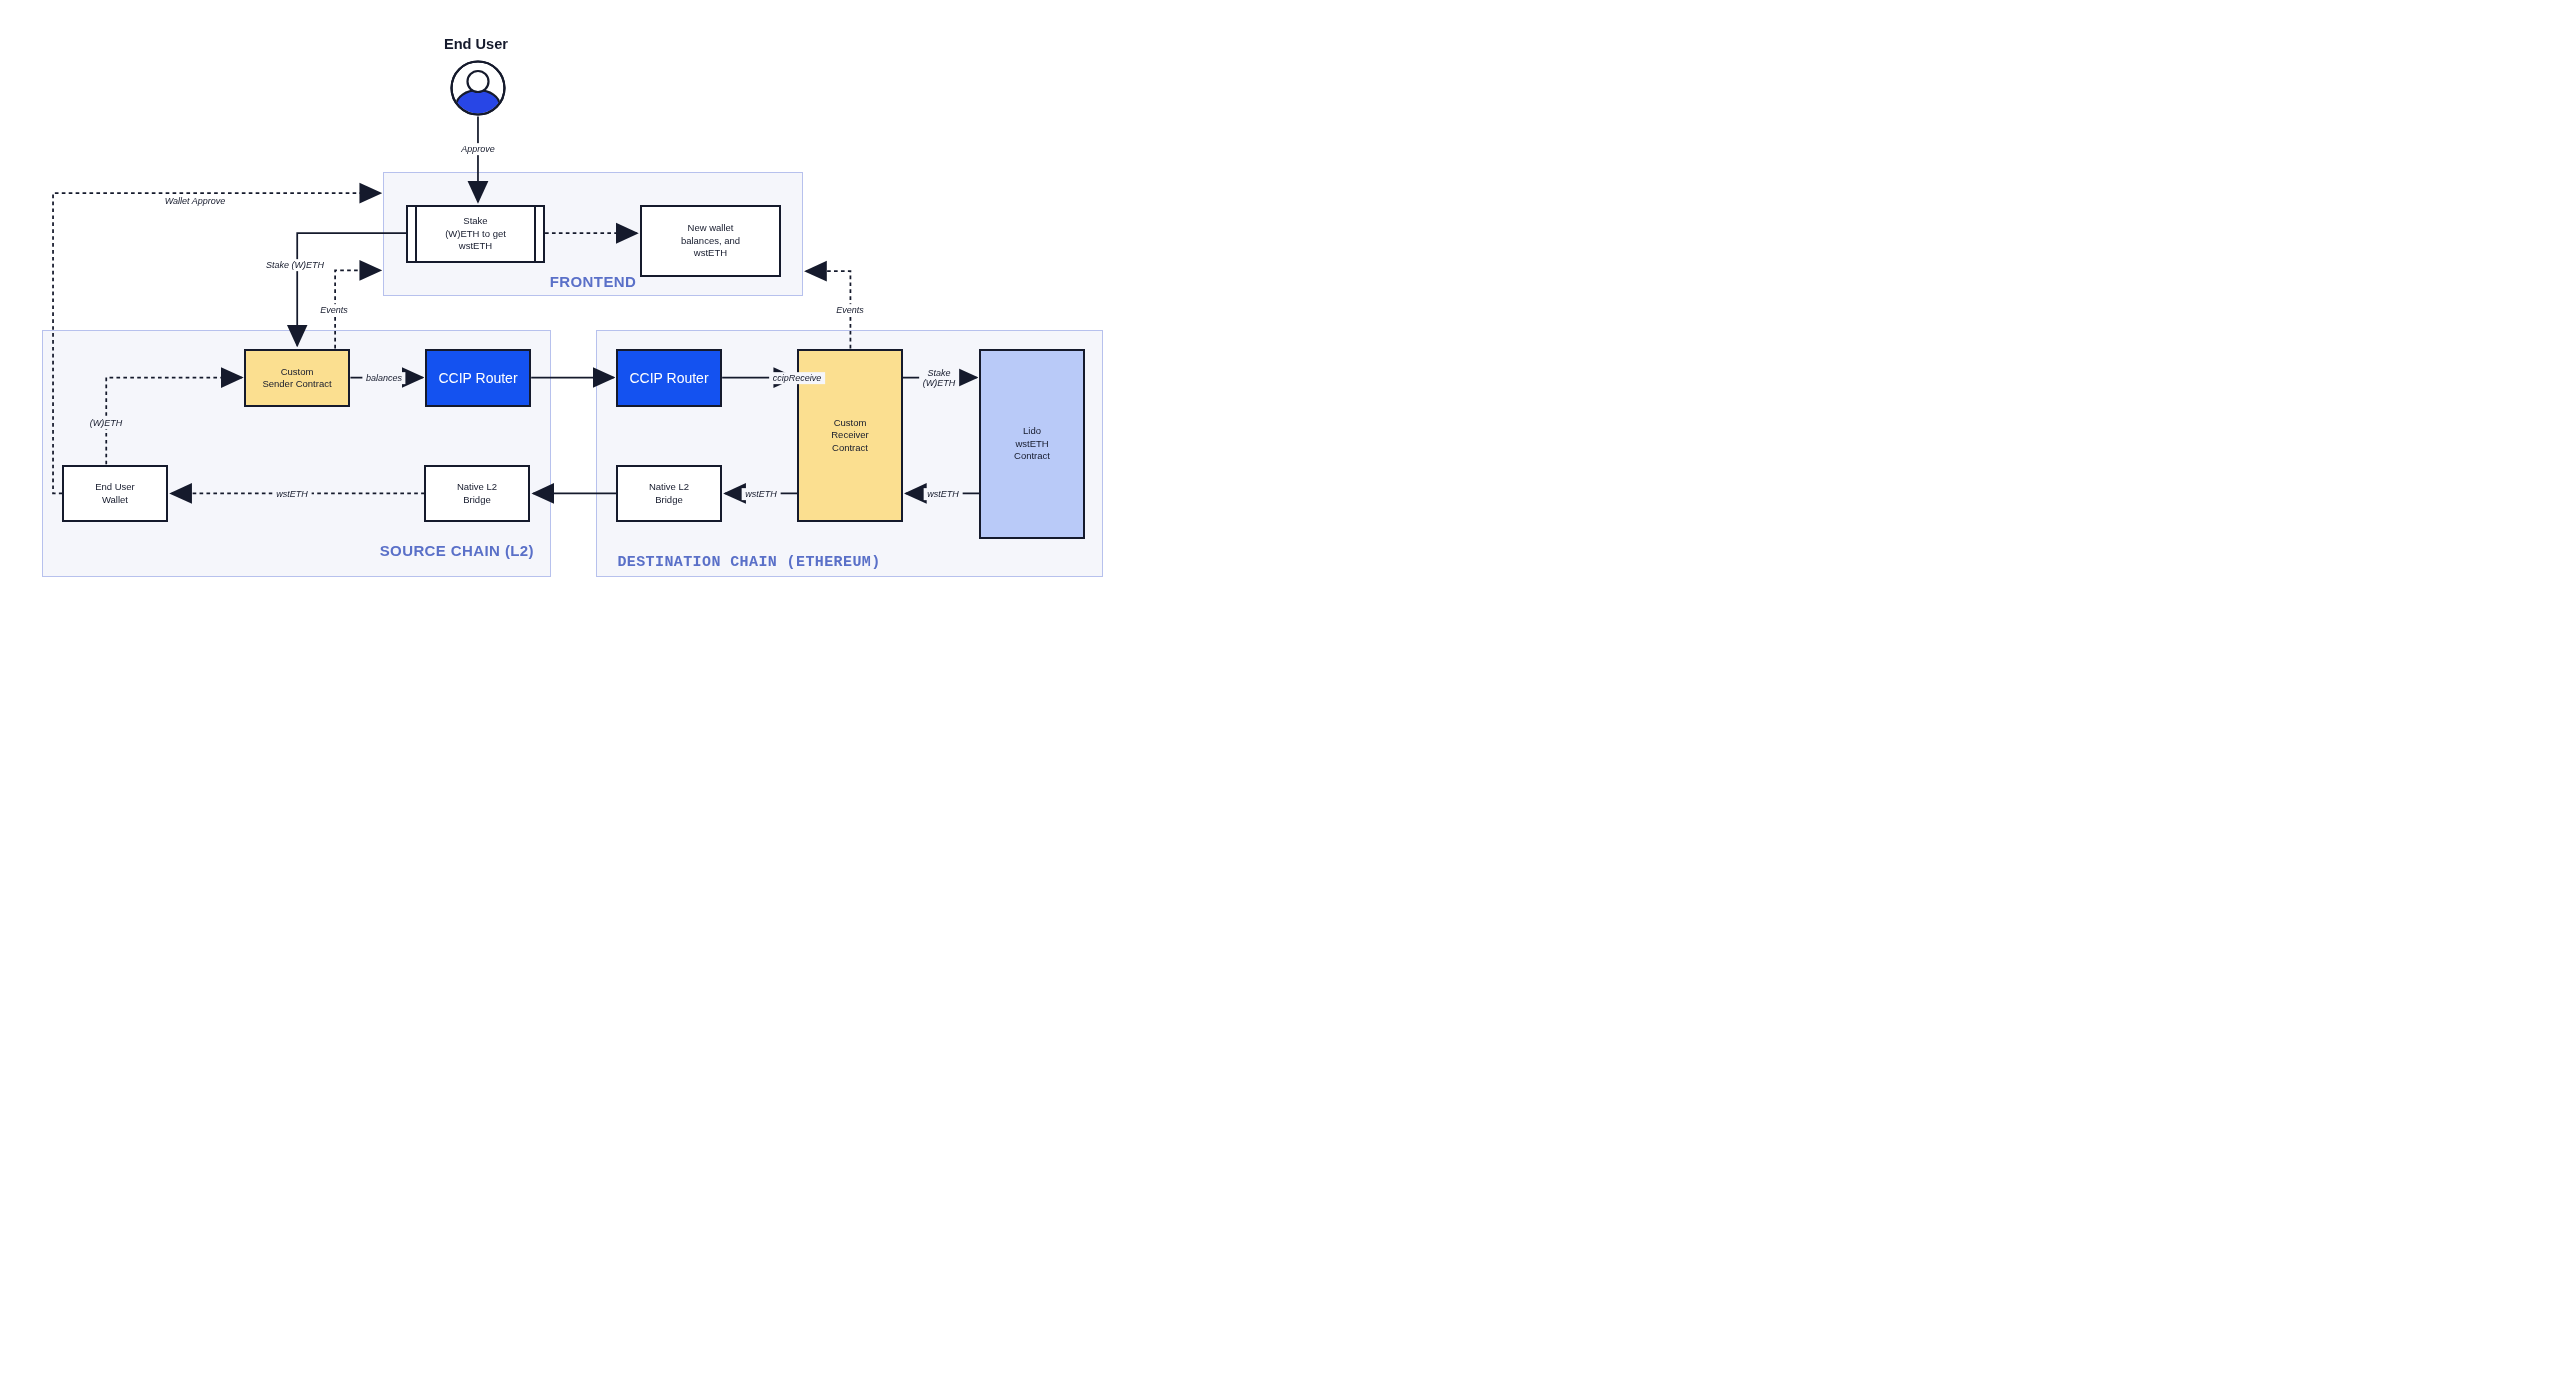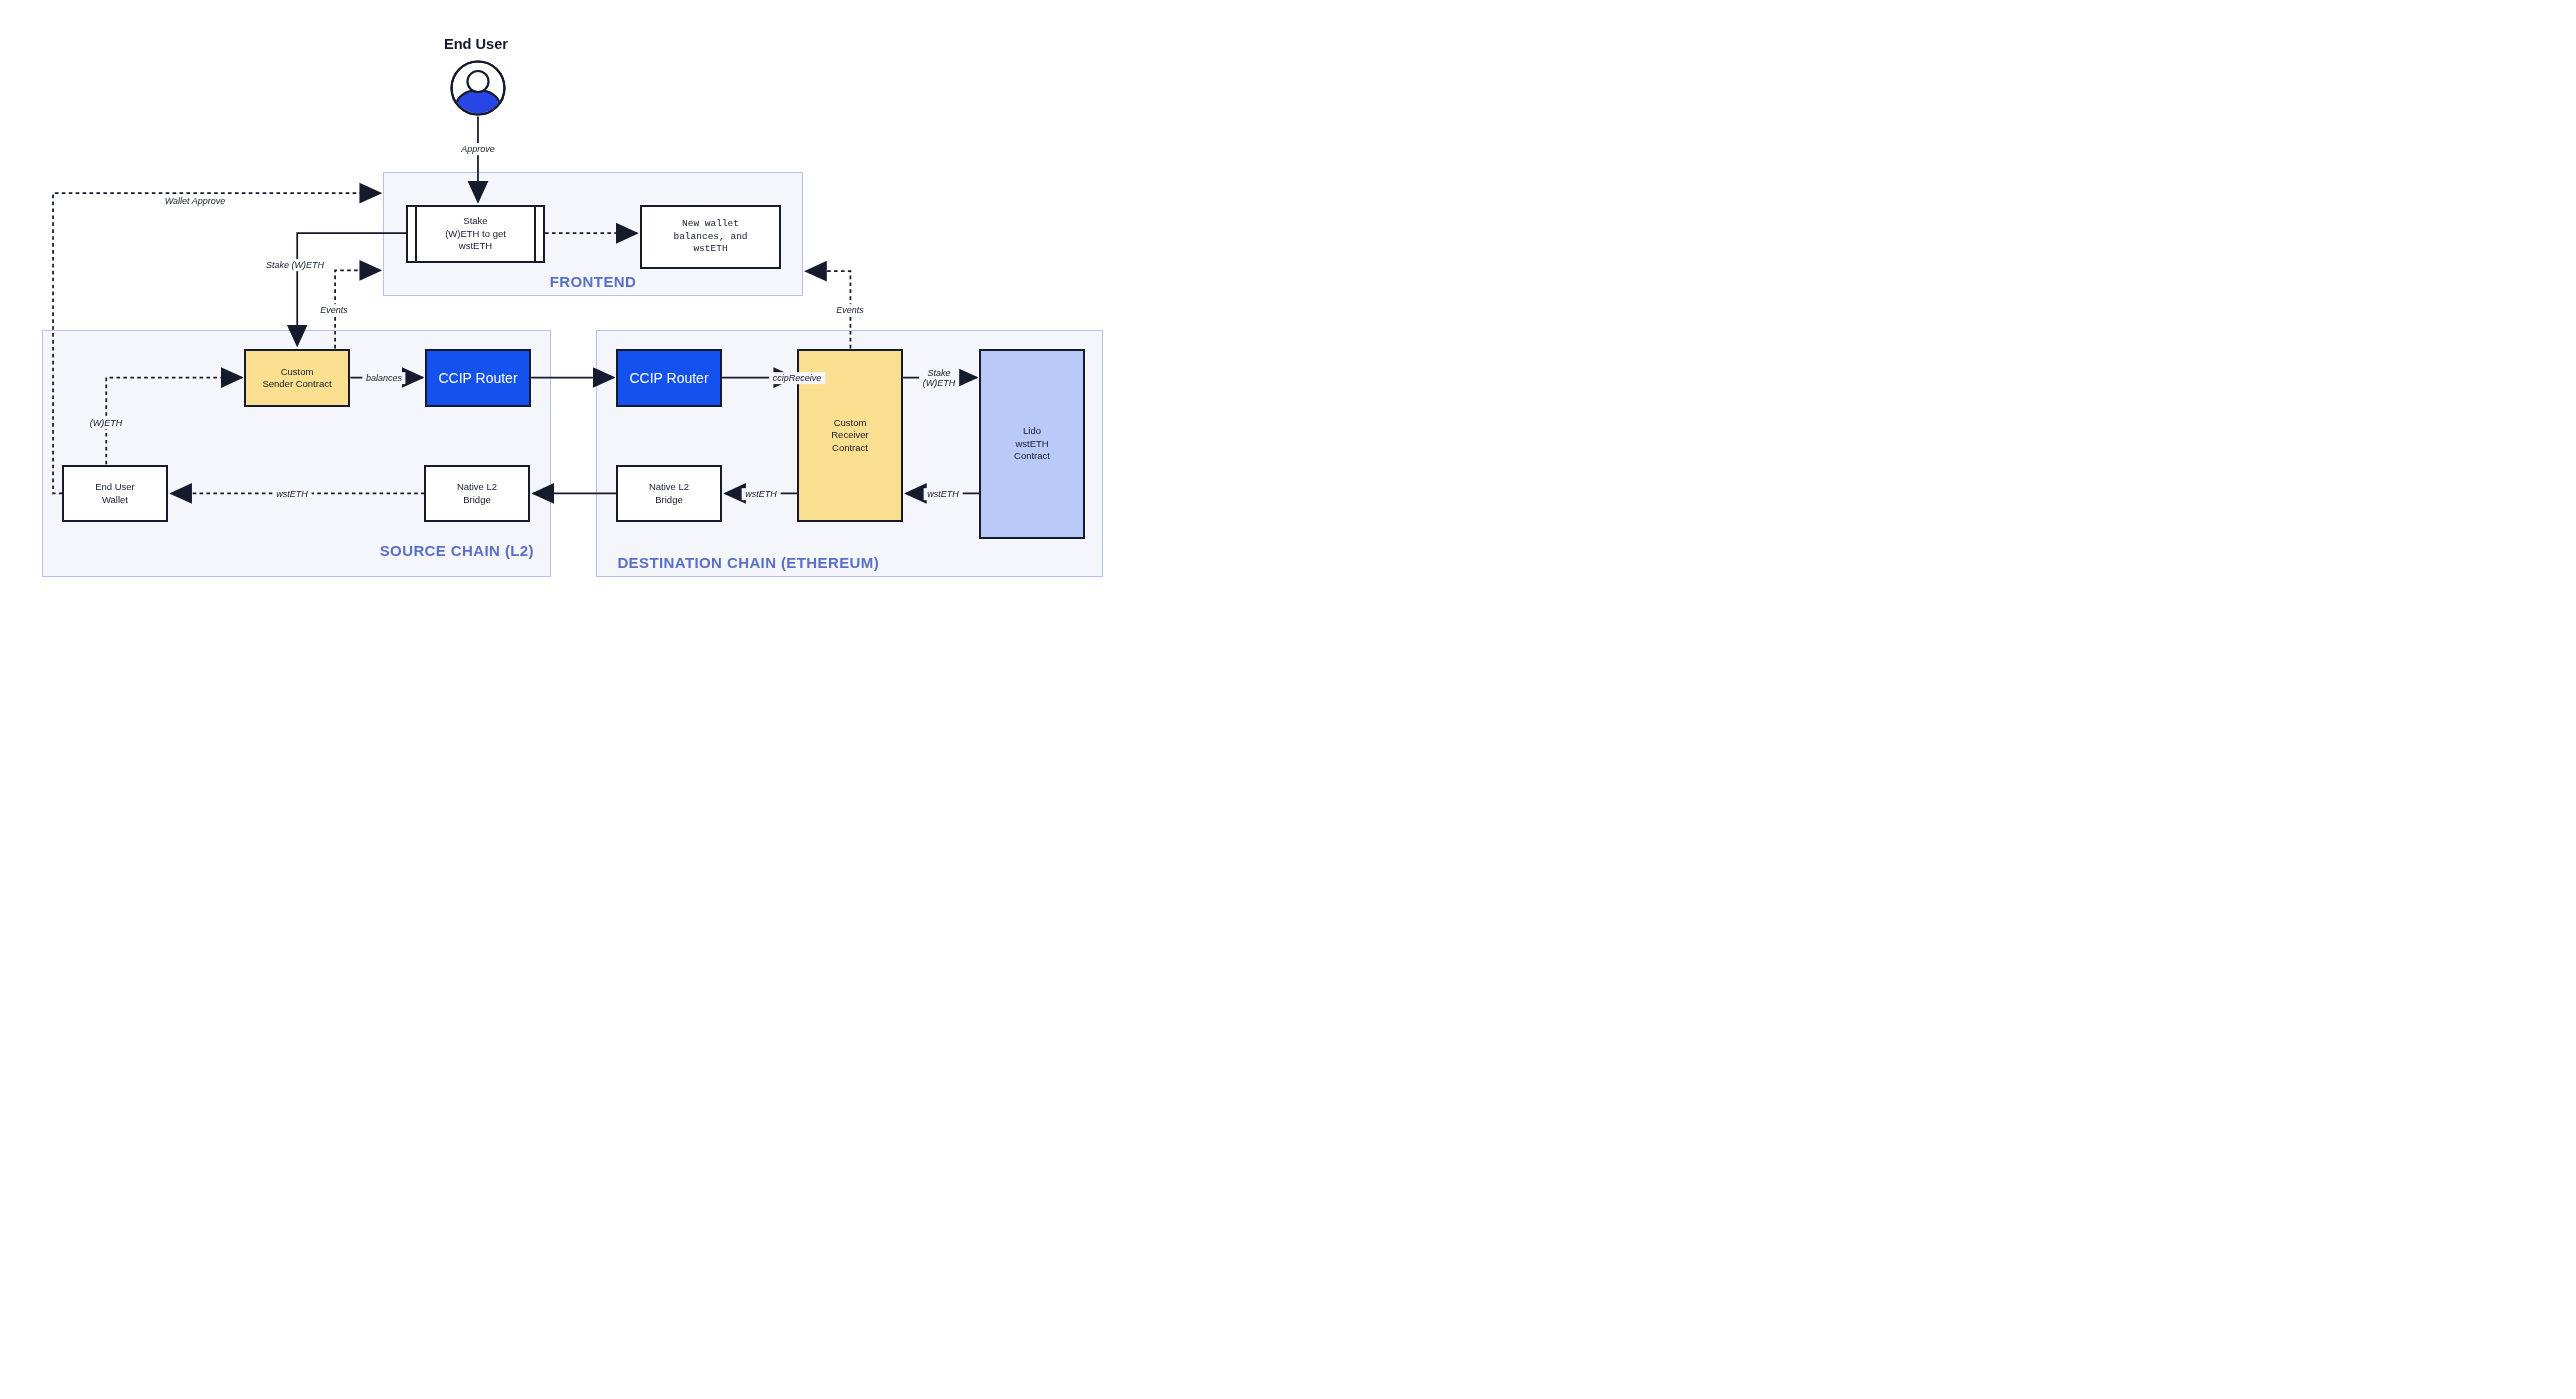--- a/index.html
+++ b/index.html
@@ -64,21 +64,21 @@
 
 <div class="canvas">
 
   <div class="container" style="left:383px;top:172px;width:420px;height:124px;">
     <span class="container-label" style="left:50%;transform:translateX(-50%);bottom:5.1px;">FRONTEND</span>
   </div>
   <div class="container" style="left:42px;top:330px;width:509px;height:247px;">
     <span class="container-label" style="right:16px;bottom:17px;">SOURCE CHAIN (L2)</span>
   </div>
   <div class="container" style="left:596px;top:330px;width:507px;height:247px;">
-    <span class="container-label" style="left:20.4px;bottom:5.1px;">DESTINATION CHAIN (ETHEREUM)</span>
+    <span class="container-label" style="left:20.4px;bottom:5.1px;font-family:Liberation Mono, monospace;">DESTINATION CHAIN (ETHEREUM)</span>
   </div>
 
   <svg class="connectors" width="1144" height="621" viewBox="0 0 1568 852">
     <defs>
       <marker id="ah" viewBox="0 0 12 12" refX="11" refY="6" markerWidth="13" markerHeight="13" orient="auto-start-reverse">
         <path d="M0,0.5 L12,6 L0,11.5 Z" fill="#151A2C"></path>
       </marker>
     </defs>
     <path class="edge" d="M655,160 L655,277" marker-end="url(#ah)"></path>
     <path class="edge dashed" d="M747,320 L873,320" marker-end="url(#ah)"></path>
@@ -113,21 +113,21 @@
   </svg>
 
   <div class="node" style="left:406px;top:205px;width:139px;height:58px;">
     <span class="subbar l"></span>
     <span class="subbar r"></span>
     <span>Stake
 (W)ETH to get
 wstETH</span>
   </div>
 
-  <div class="node" style="left:640px;top:205px;width:141px;height:64px;font-family:Liberation Mono, monospace;">
+  <div class="node" style="left:640px;top:205px;width:141px;height:72px;">
     <span>New wallet
 balances, and
 wstETH</span>
   </div>
 
   <div class="node yellow" style="left:244px;top:349px;width:106px;height:58px;">
     <span>Custom
 Sender Contract</span>
   </div>
 

